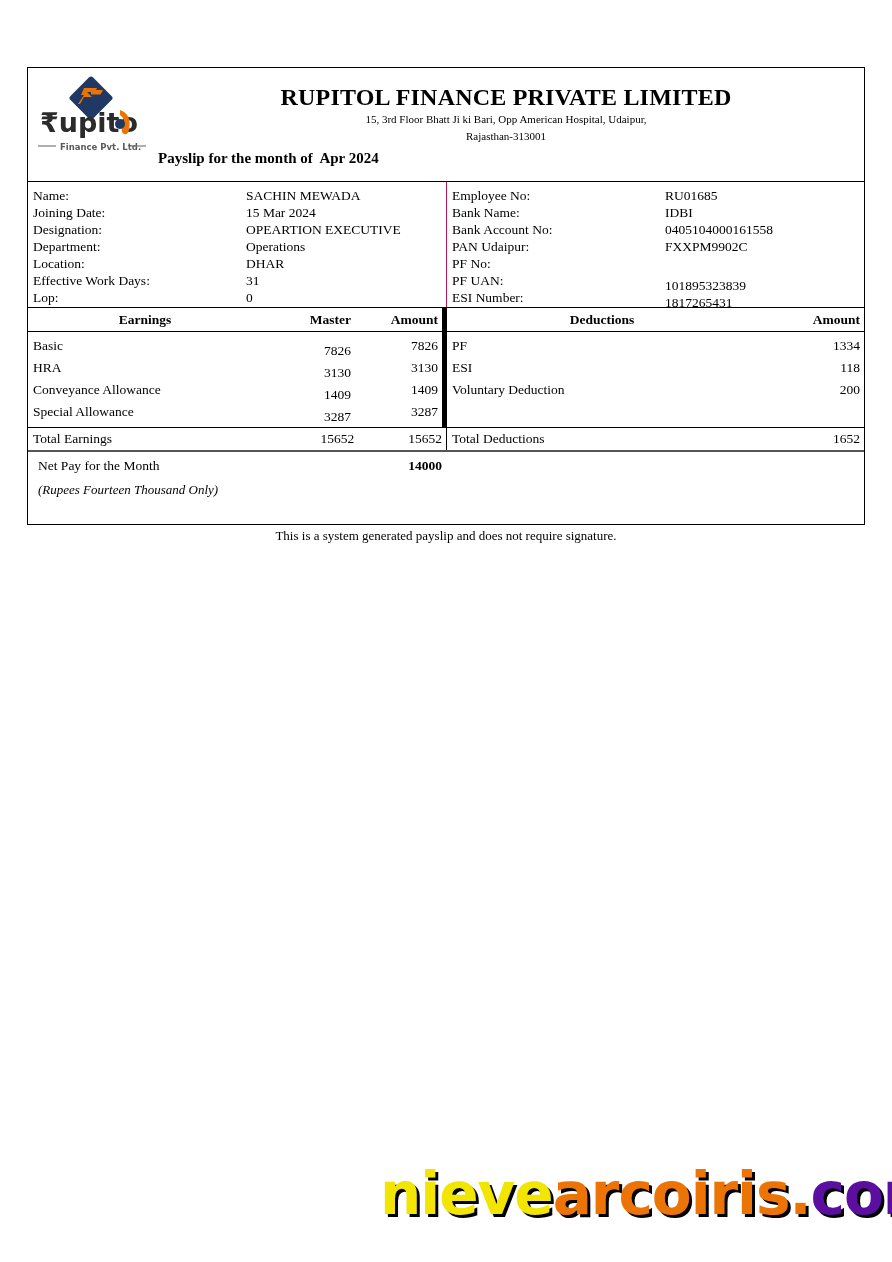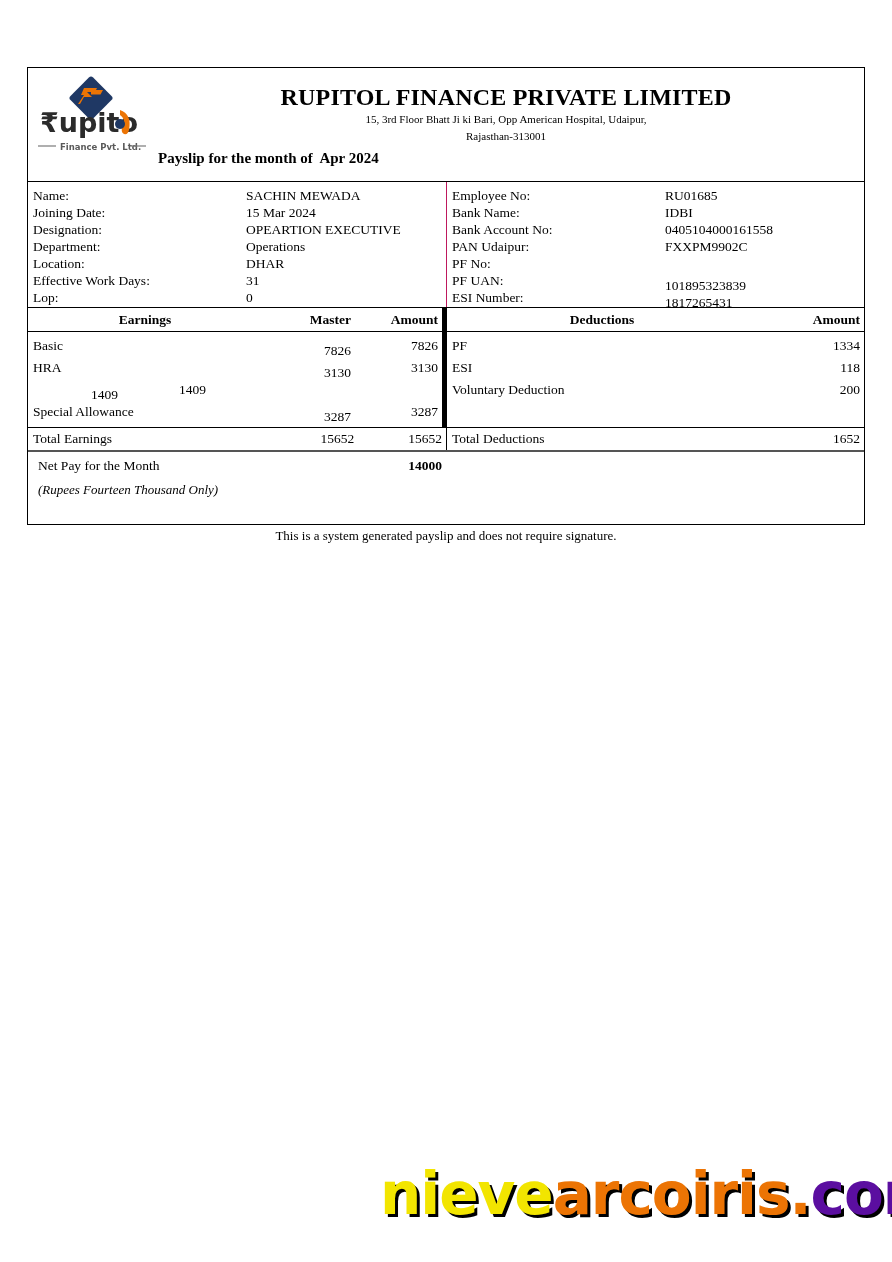--- a/index.html
+++ b/index.html
@@ -329,20 +329,21 @@
           <div class="col-e-name">Basic</div>
           <div class="col-e-master master-nudge">7826</div>
           <div class="col-e-amt">7826</div>
         </div>
         <div class="ed-row">
           <div class="col-e-name">HRA</div>
           <div class="col-e-master master-nudge">3130</div>
           <div class="col-e-amt">3130</div>
         </div>
         <div class="ed-row">
+          <div class="col-e-name">Conveyance Allowance</div>
           <div class="col-e-master master-nudge">1409</div>
           <div class="col-e-amt">1409</div>
         </div>
         <div class="ed-row">
           <div class="col-e-name">Special Allowance</div>
           <div class="col-e-master master-nudge">3287</div>
           <div class="col-e-amt">3287</div>
         </div>
       </div>
     </div>

